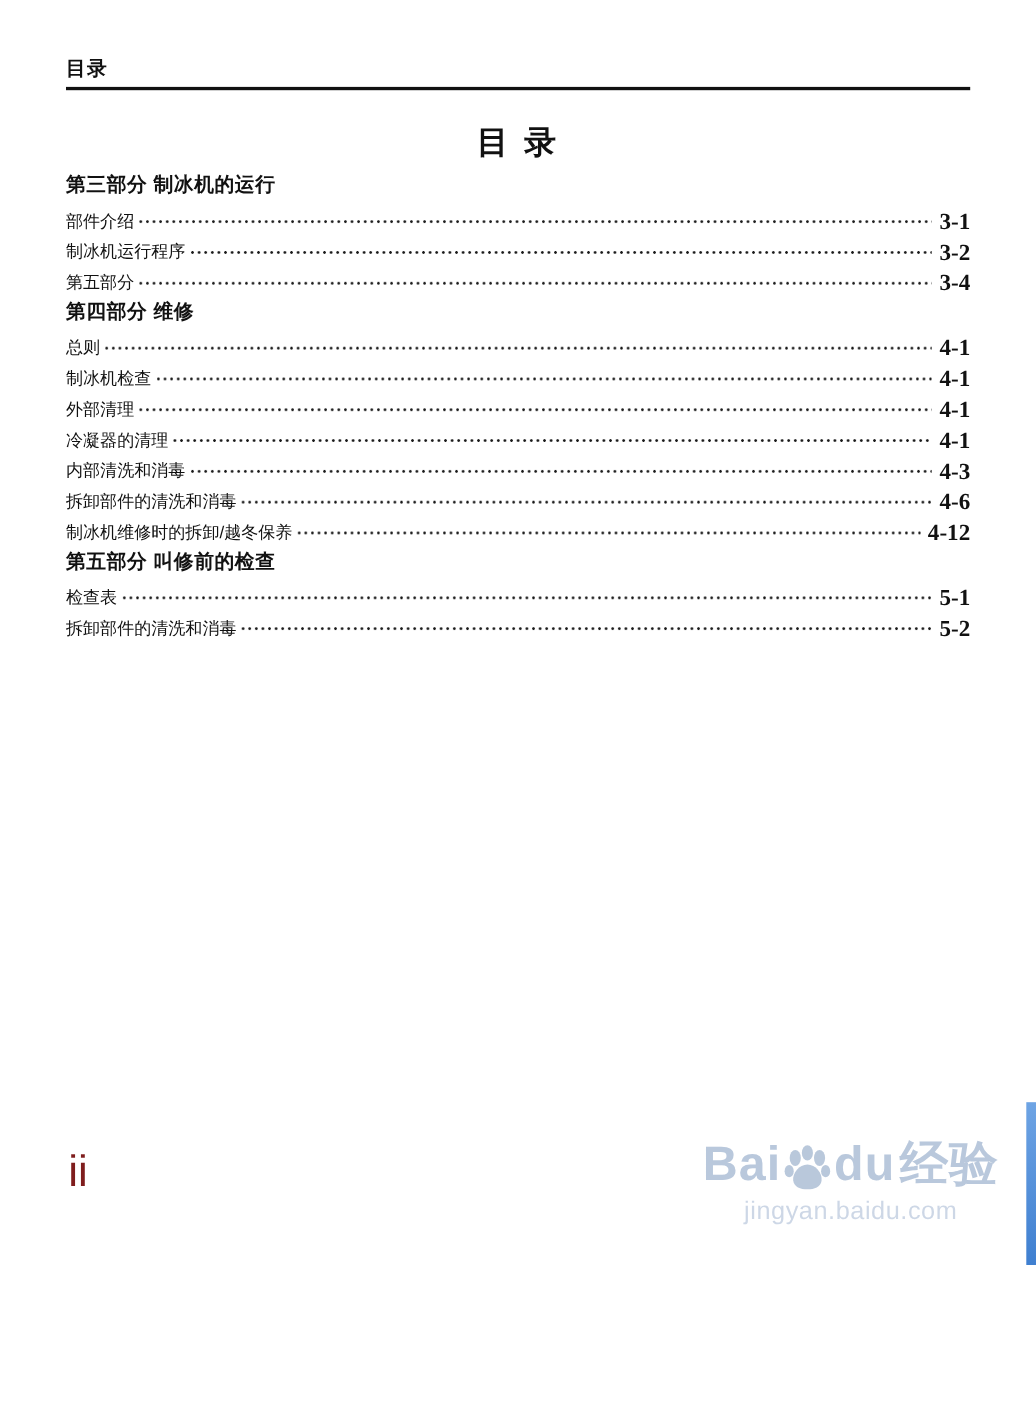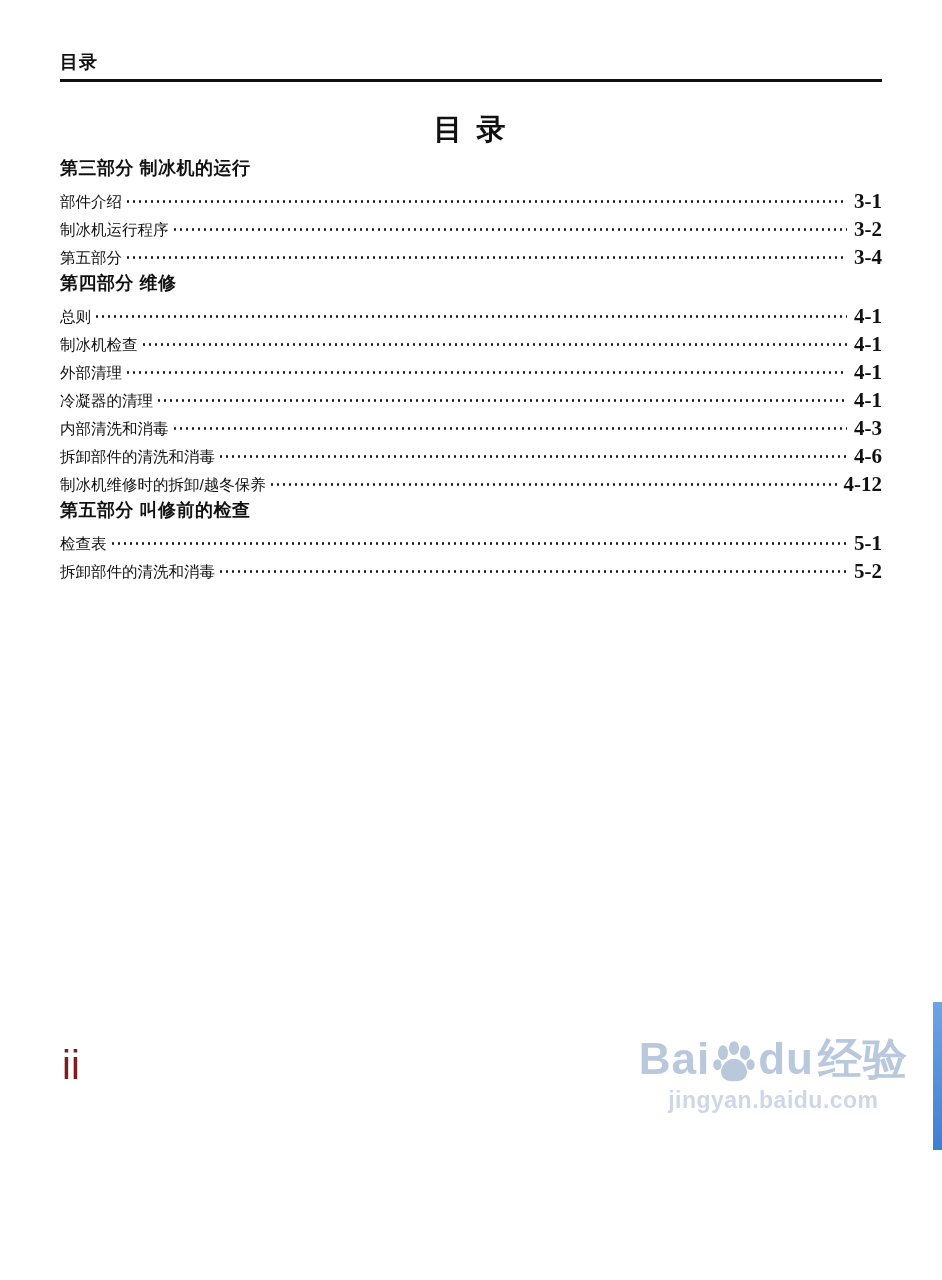--- a/index.html
+++ b/index.html
@@ -110,21 +110,21 @@
     height: 46px;
     margin: 0 1px -4px 1px;
     align-self: center;
     opacity: 0.6;
   }
   .wm-suffix { margin-left: 4px; }
   .wm-url {
     margin-top: 6px;
     font-size: 23px;
     color: rgba(150, 172, 202, 0.48);
-    font-weight: bold;
+    font-weight: normal;
     letter-spacing: 0.5px;
   }
 
   .edge-bar {
     position: absolute;
     right: 0;
     bottom: 0;
     width: 9px;
     height: 148px;
     background: linear-gradient(to bottom, #6ea4e4, #3f7fd0);

